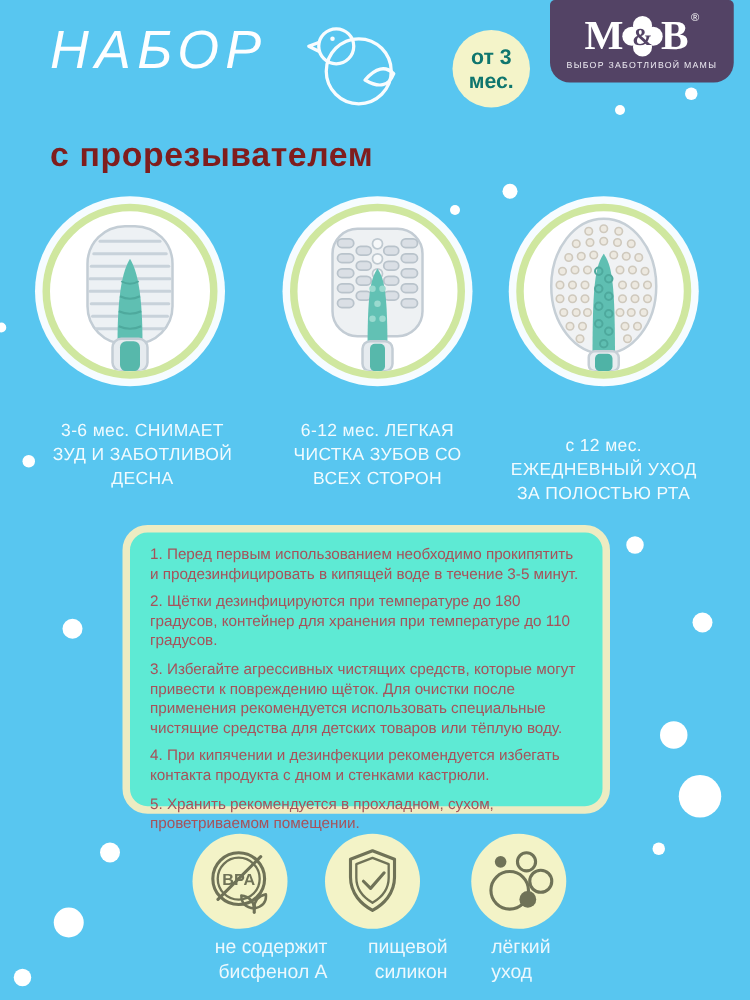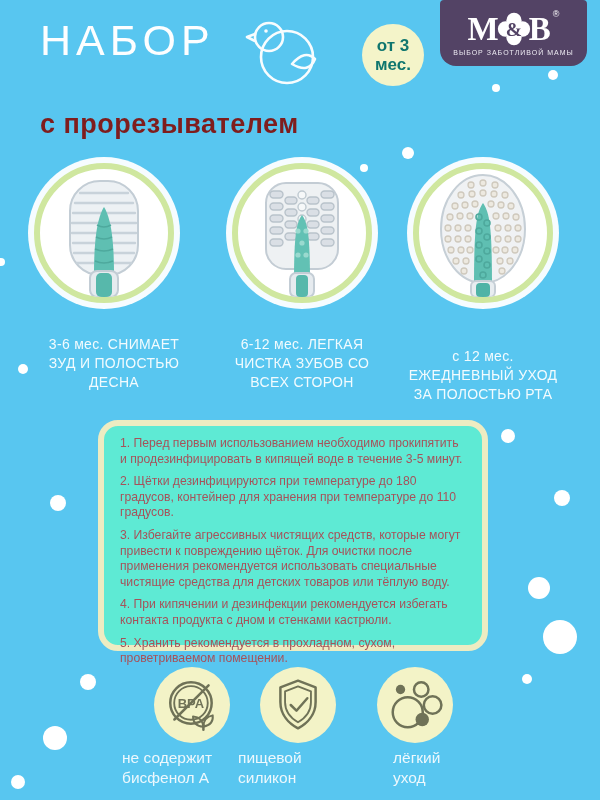--- a/index.html
+++ b/index.html
@@ -3,21 +3,21 @@
 <meta charset="utf-8">
 <style>
   html,body{margin:0;padding:0;}
   .poster{
     position:relative;width:600px;height:800px;overflow:hidden;
     background:#58C6F0;
     font-family:"Liberation Sans","DejaVu Sans",sans-serif;
   }
   .abs{position:absolute;}
   
-  .title1{left:40px;top:16px;font-size:43px;letter-spacing:5px;color:#FDFEFF;font-weight:500;}
+  .title1{left:40px;top:16px;font-size:43px;letter-spacing:5px;color:#FDFEFF;font-weight:500;font-style:italic;}
   .title2{left:40px;top:76px;font-size:27px;color:#F4FBFE;font-weight:400;letter-spacing:0.5px;}
   .title3{left:40px;top:109px;font-size:27px;color:#7f1d1d;font-weight:700;letter-spacing:0.5px;}
   
   .age-badge{
     left:362px;top:24px;width:62px;height:62px;border-radius:50%;
     background:#F4F4C9;color:#0f766e;font-weight:bold;font-size:17px;line-height:19px;
     display:flex;flex-direction:column;align-items:center;justify-content:center;text-align:center;
   }
   
   .logo{
@@ -45,21 +45,21 @@
     left:98px;top:420px;width:390px;height:231px;box-sizing:border-box;
     background:#5eead4;border:6px solid #EDECC2;border-radius:20px;
     padding:10px 15px 8px 16px;color:#A6525A;font-size:12.2px;line-height:15.6px;font-weight:500;
   }
   .card p{margin:0 0 7px 0;}
   .card p:last-child{margin-bottom:0;}
   
   .fcircle{top:667px;width:76px;height:76px;border-radius:50%;background:#F3F3C7;
     display:flex;align-items:center;justify-content:center;}
   .fc1{left:154px;} .fc2{left:260px;} .fc3{left:377px;}
-  .flabel{top:748px;text-align:left;color:#EDF8FD;font-size:15.5px;line-height:20px;font-weight:400;}
+  .flabel{top:748px;text-align:right;color:#EDF8FD;font-size:15.5px;line-height:20px;font-weight:400;}
   .fl1{left:122px;width:140px;}
   .fl2{left:238px;width:120px;}
   .fl3{left:393px;width:110px;text-align:left;}
   .dot{position:absolute;background:#FFFFFF;border-radius:50%;}
 </style>
 </head>
 <body>
 
 <div class="poster">
 
@@ -241,21 +241,21 @@
           <circle cx="68" cy="96" r="3"></circle>
         <circle cx="64" cy="106" r="3"></circle>
       </g>
       <rect x="52" y="112" width="24" height="16" rx="5" fill="#E8EDF0" stroke="#C6CFD6" stroke-width="2"></rect>
       <rect x="57" y="114" width="14" height="14" rx="4" fill="#4FB3A6"></rect>
     </svg>
   </div>
 
   <div class="abs caption cap1">
     <span>3-6 мес. СНИМАЕТ</span><br>
-    <span>ЗУД И ПОЛОСТЬЮ</span><br>
+    <span>ЗУД И ЗАБОТЛИВОЙ</span><br>
     <span>ДЕСНА</span>
   </div>
   <div class="abs caption cap2">
     <span>6-12 мес. ЛЕГКАЯ</span><br>
     <span>ЧИСТКА ЗУБОВ СО</span><br>
     <span>ВСЕХ СТОРОН</span>
   </div>
   <div class="abs caption cap3">
     <span>с 12 мес.</span><br>
     <span>ЕЖЕДНЕВНЫЙ УХОД</span><br>

